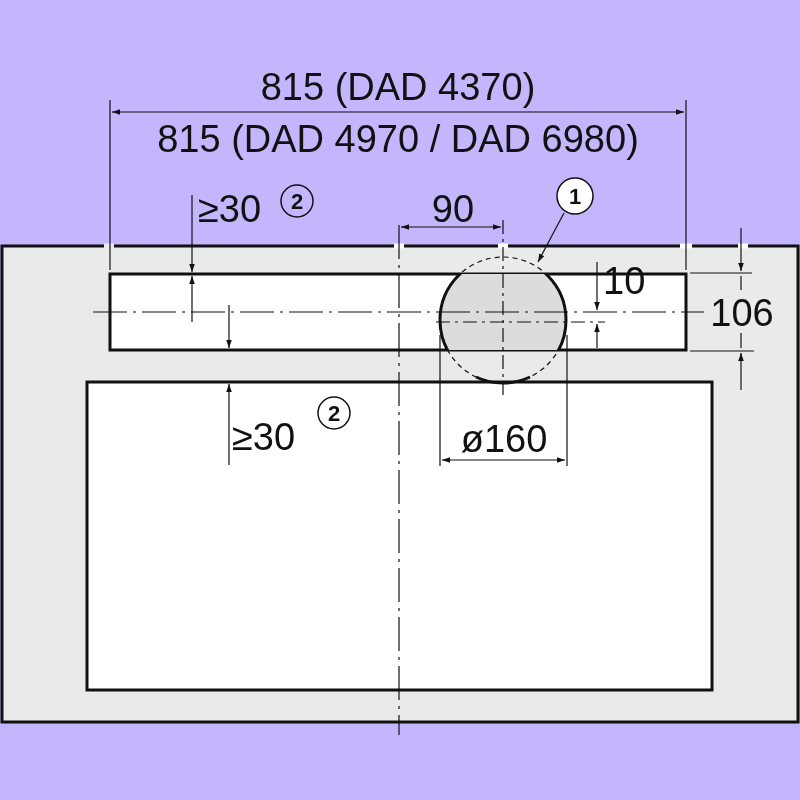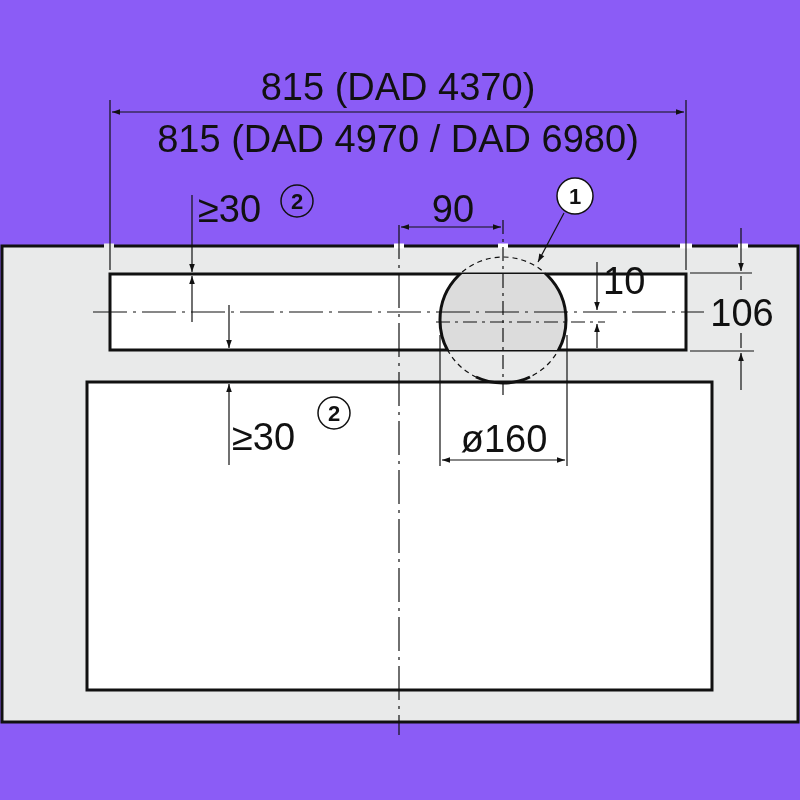--- a/index.html
+++ b/index.html
@@ -1,16 +1,16 @@
 <!DOCTYPE html>
 <html><head>
 <meta charset="utf-8">
 <style>
   html, body { margin:0; padding:0; background:#ffffff; }
-  #stage { position:relative; width:800px; height:800px; overflow:hidden; background:#8b5cf6; }
+  #stage { position:relative; width:800px; height:800px; overflow:hidden; background:#c4b5fd; }
   svg { position:absolute; left:0; top:0; }
   .txt { font-family:"Liberation Sans", sans-serif; fill:#111; }
   .dim { font-size:38px; }
   .callout { font-size:22px; font-weight:bold; }
 </style>
 </head>
 <body>
 
 <div id="stage">
 <svg width="800" height="800" viewBox="0 0 800 800">

